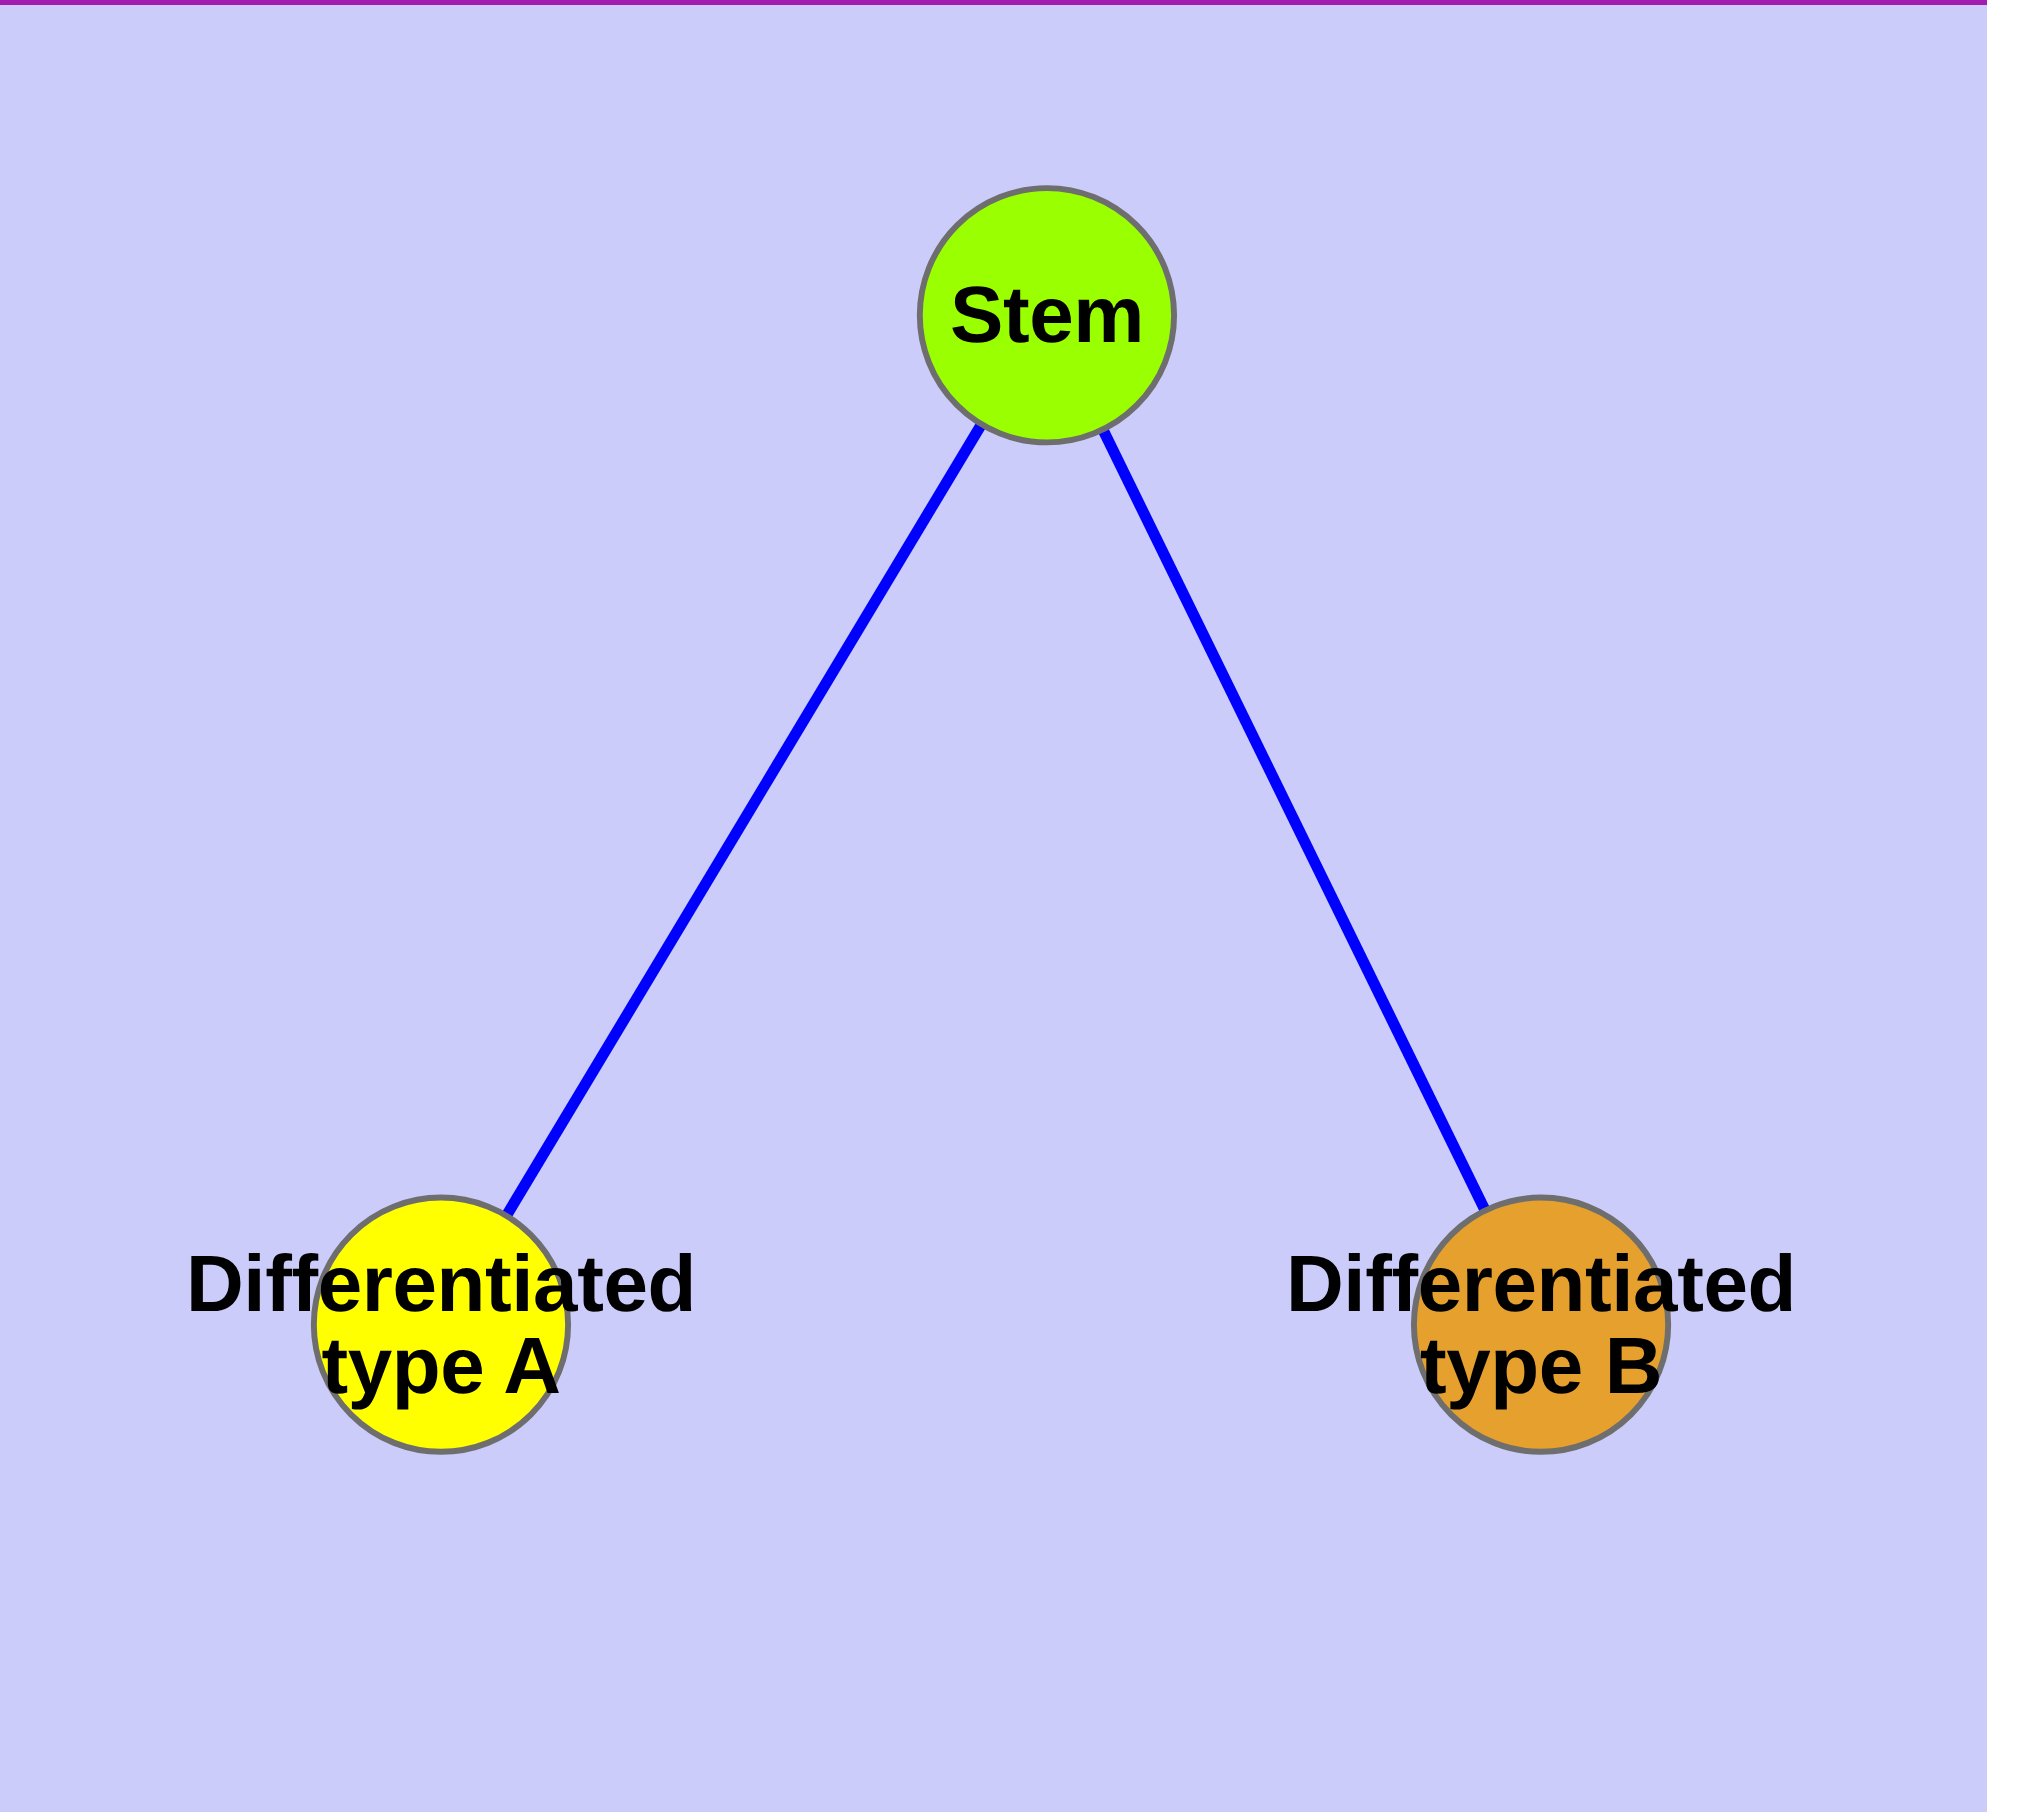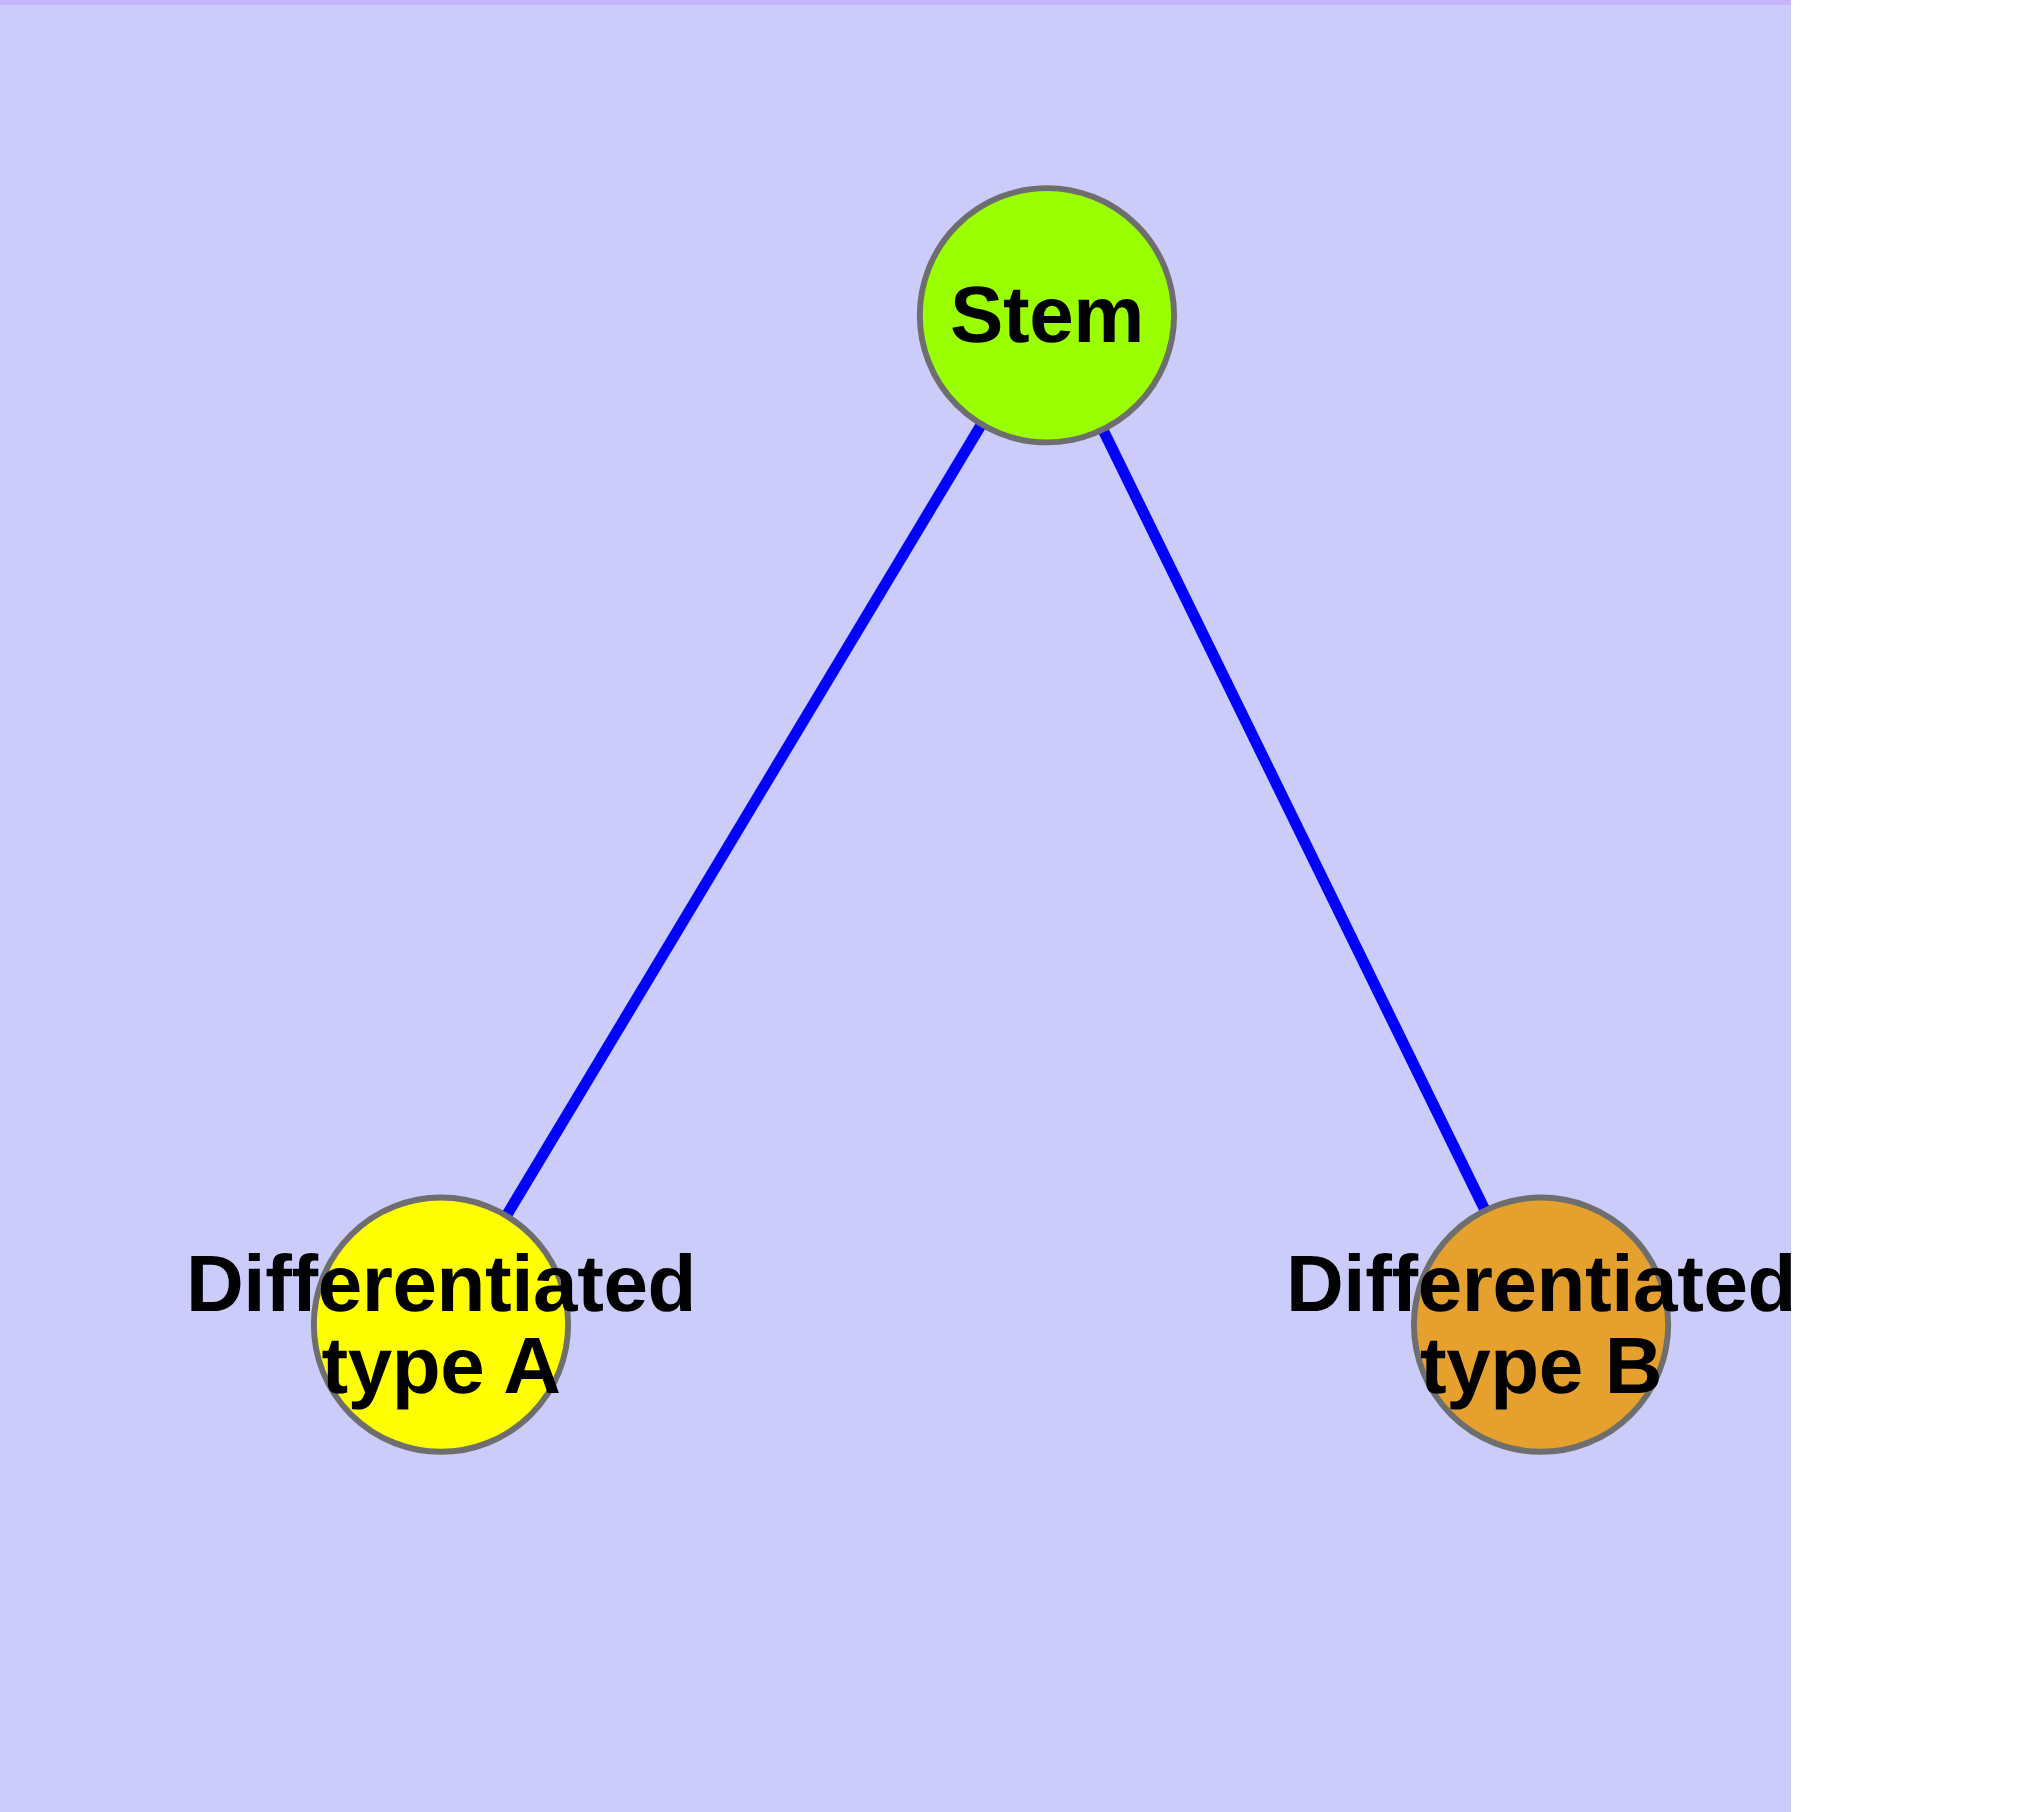--- a/index.html
+++ b/index.html
@@ -41,21 +41,21 @@
     letter-spacing: -0.4px;
     white-space: pre;
     transform: translate(-50%, -50%);
     pointer-events: none;
     text-rendering: geometricPrecision;
   }
 </style>
 </head>
 <body>
 
-<div id="stage" style="width: 1791px; height: 1812px; background: #c4b5fd;">
+<div id="stage" style="width: 1987px; height: 1812px; background: #a21caf;">
 
   <div id="canvas-bg" style="background: rgb(204, 204, 251); top: 5.1px; width: 2021px; height: 1807px;"></div>
 
   <svg id="graph-svg" viewBox="0 0 2384 2138" xmlns="http://www.w3.org/2000/svg">
 
     <g>
       <line stroke-linecap="butt" x1="1235" y1="372" x2="520" y2="1563" stroke="#0000ff" stroke-width="13"></line>
       <line stroke-linecap="butt" x1="1235" y1="372" x2="1818" y2="1563" stroke="#0000ff" stroke-width="13"></line>
     </g>
 

